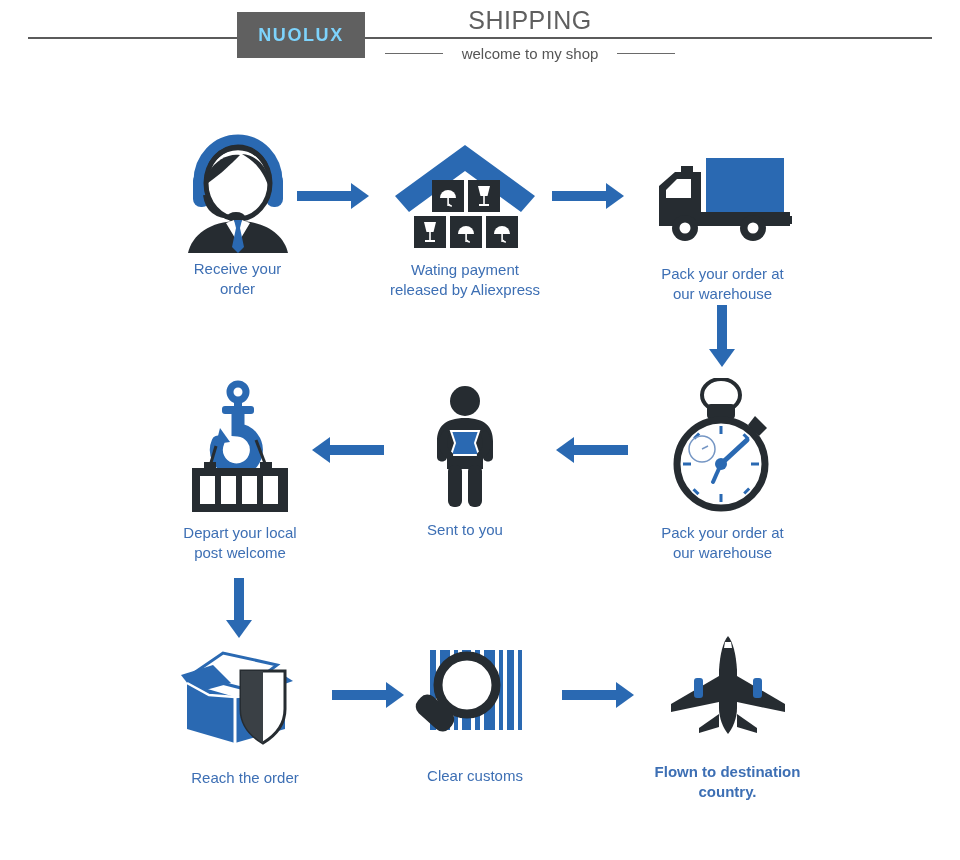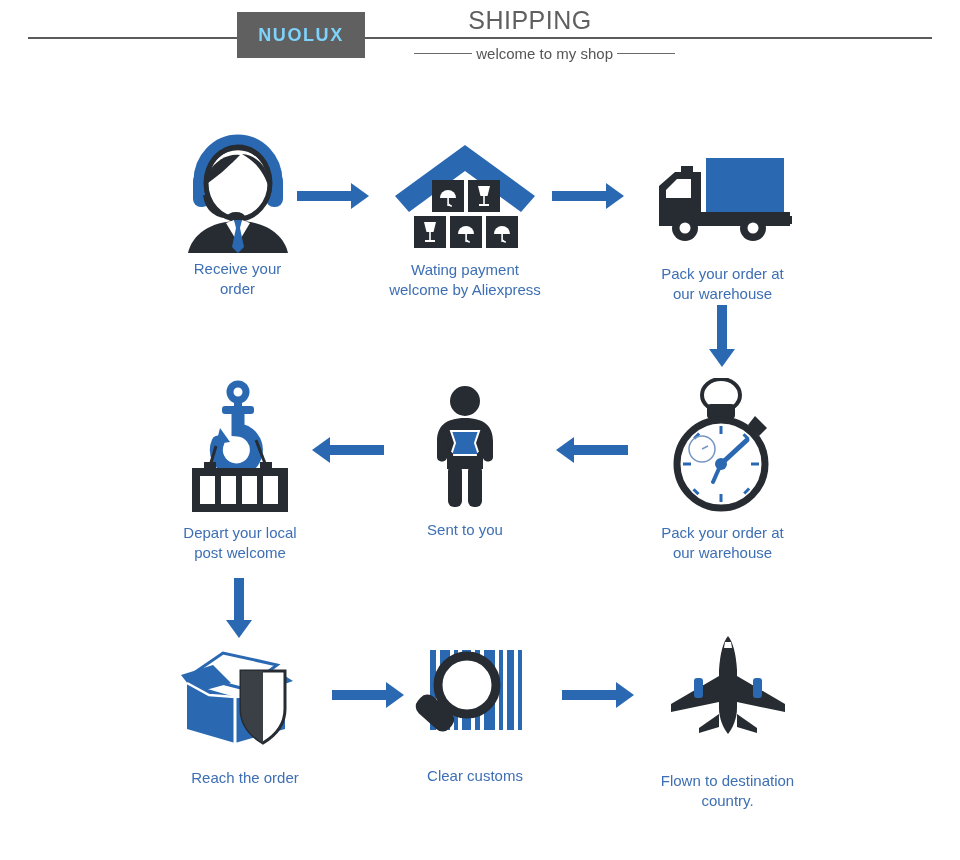--- a/index.html
+++ b/index.html
@@ -52,21 +52,21 @@
     font-size: 25px;
     letter-spacing: 0.5px;
     font-family: "Liberation Sans", sans-serif;
   }
   .head-sub-wrap {
     position: absolute;
     left: 385px; top: 42px;
     width: 290px; height: 22px;
     display: flex;
     align-items: center;
-    justify-content: flex-end;
+    justify-content: space-between;
   }
   .head-sub-line {
     height: 1px;
     background: #6a6a6a;
     flex: 0 0 58px;
   }
   .head-sub {
     color: #555555;
     font-size: 15px;
     padding: 0 4px;
@@ -226,21 +226,21 @@
       </g>
 
       <g fill="#ffffff">
         <path d="M104 94 A8 8 0 0 1 120 94 Z"></path>
         <rect x="111.3" y="94" width="1.6" height="8"></rect>
         <path d="M112.9 100 a3 3 0 0 0 3 2" fill="none" stroke="#ffffff" stroke-width="1.6"></path>
       </g>
     </svg>
   </div>
   <div class="caption" style="margin-top:8px;">Wating payment
-welcome by Aliexpress</div>
+released by Aliexpress</div>
 </div>
 
 <div class="arrow-h right" style="left:552px; top:183px; width:72px;">
   <span class="shaft"></span>
   <span class="head"></span>
 </div>
 
 <div class="step" style="left:630px; top:150px; width:185px;">
   <div class="art" style="width:155px; height:100px;">
     <svg width="155" height="100" viewBox="0 0 155 100">
@@ -438,15 +438,15 @@
       <path d="M66 44 L18 72 L18 80 L66 70 Z" fill="#262c31"></path>
       <path d="M84 44 L132 72 L132 80 L84 70 Z" fill="#262c31"></path>
 
       <path d="M66 82 L46 96 L46 101 L66 95 Z" fill="#262c31"></path>
       <path d="M84 82 L104 96 L104 101 L84 95 Z" fill="#262c31"></path>
 
       <rect x="41" y="46" width="9" height="20" rx="3" fill="#2a69b2"></rect>
       <rect x="100" y="46" width="9" height="20" rx="3" fill="#2a69b2"></rect>
     </svg>
   </div>
-  <div class="caption" style="margin-top:29px;">Flown to destination
+  <div class="caption" style="margin-top:20px;font-weight:bold;">Flown to destination
 country.</div>
 </div>
 
 </body></html>

